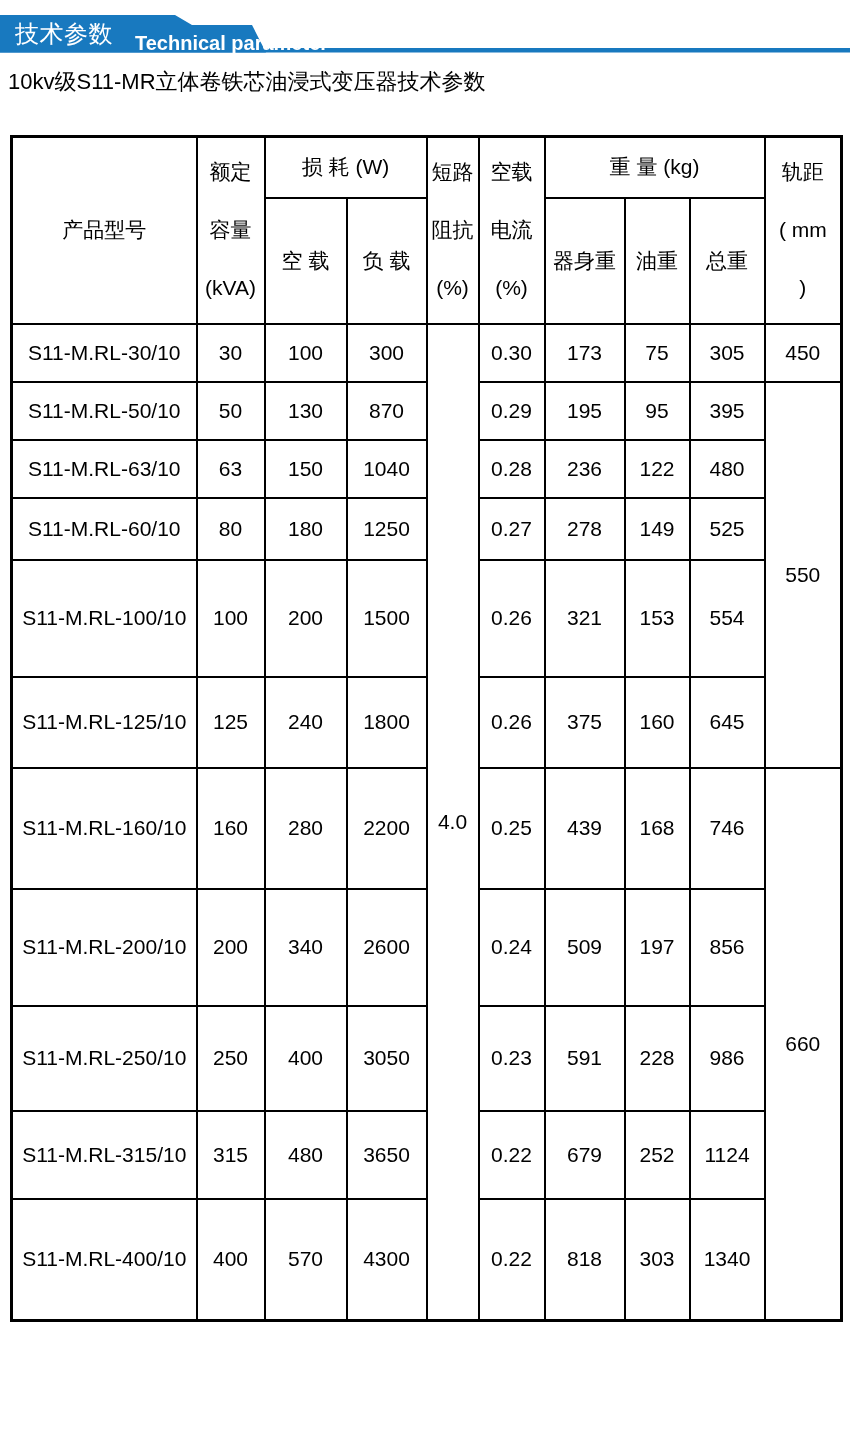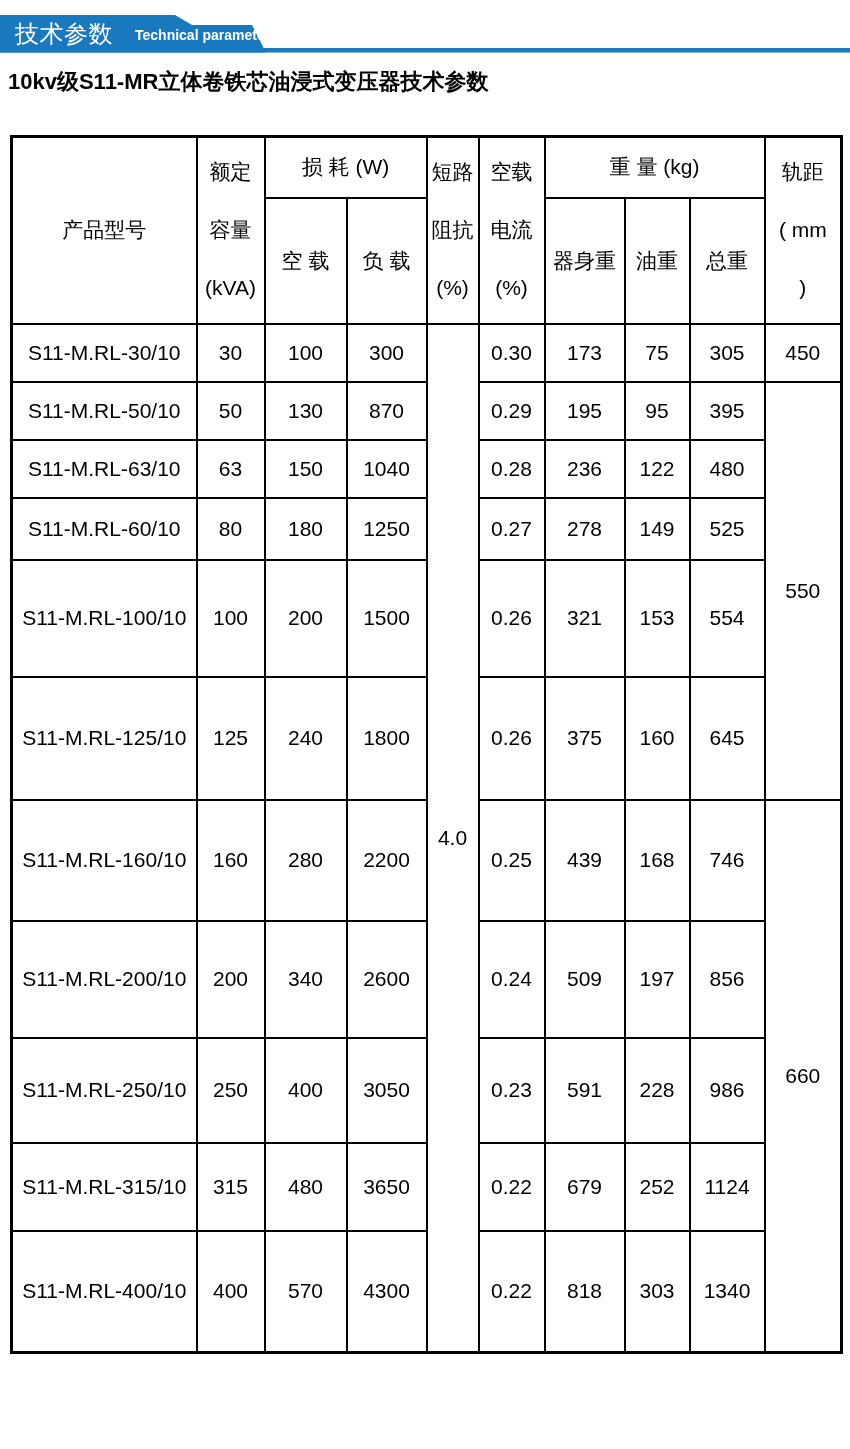--- a/index.html
+++ b/index.html
@@ -13,29 +13,29 @@
 
   
   .banner { position: absolute; top: 0; left: 0; width: 850px; height: 60px; }
   .banner svg { position: absolute; top: 0; left: 0; }
   .banner-title {
     position: absolute; left: 15px; top: 19px;
     font-size: 24px; line-height: 29px; color: #fff; font-weight: 500;
     letter-spacing: 0.5px; white-space: nowrap;
   }
   .banner-subtitle {
-    position: absolute; left: 135px; top: 28px;
-    font-size: 14px; line-height: 14px; color: #fff; font-weight: bold;
+    position: absolute; left: 135px; top: 36px;
+    font-size: 20px; line-height: 14px; color: #fff; font-weight: bold;
     white-space: nowrap;
   }
 
   
   .page-title {
     position: absolute; left: 8px; top: 69px;
-    margin: 0; font-size: 22px; font-weight: bold; line-height: 26px;
+    margin: 0; font-size: 22px; font-weight: normal; line-height: 26px;
     white-space: nowrap;
   }
 
   
   table.spec {
     position: absolute; left: 10px; top: 135px;
     width: 830px; table-layout: fixed;
     border-collapse: collapse;
     border: 3px solid #000;
     font-size: 21px;
@@ -53,21 +53,21 @@
   td.model-cell {
     word-break: break-all;
     line-height: 56px;
     padding: 0 4px;
   }
   tbody tr:nth-child(1)  { height: 58px; }
   tbody tr:nth-child(2)  { height: 51px; }
   tbody tr:nth-child(3)  { height: 46px; }
   tbody tr:nth-child(4)  { height: 62px; }
   tbody tr:nth-child(5)  { height: 117px; }
-  tbody tr:nth-child(6)  { height: 123px; }
+  tbody tr:nth-child(6)  { height: 91px; }
   tbody tr:nth-child(7)  { height: 121px; }
   tbody tr:nth-child(8)  { height: 117px; }
   tbody tr:nth-child(9)  { height: 105px; }
   tbody tr:nth-child(10) { height: 88px; }
   tbody tr:nth-child(11) { height: 122px; }
 </style>
 </head>
 <body>
 
 <div class="page">

